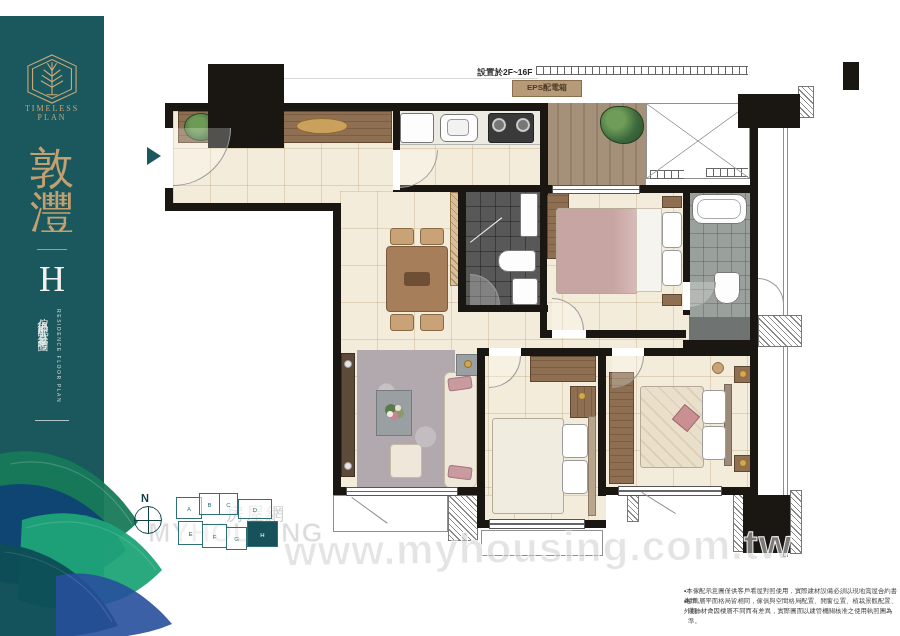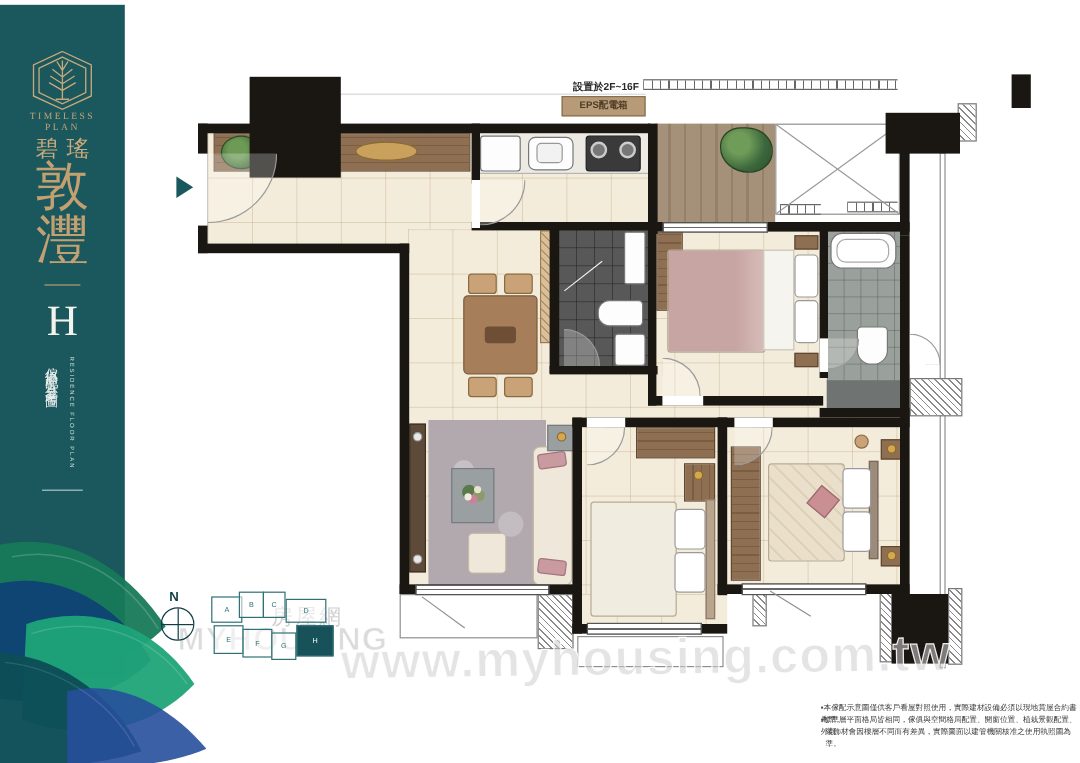--- a/index.html
+++ b/index.html
@@ -1,20 +1,20 @@
 <!DOCTYPE html>
 <html><head>
 <meta charset="utf-8">
 <style>
   html,body{margin:0;padding:0;background:#fff;}
   .page{position:relative;width:900px;height:636px;background:#fff;overflow:hidden;
         font-family:"Liberation Sans",sans-serif;}
   .abs{position:absolute;}
   
-  .sidebar{position:absolute;left:0;top:4px;width:104px;height:560px;background:#1b585d;z-index:2;}
+  .sidebar{position:absolute;left:0;top:16px;width:104px;height:560px;background:#1b585d;z-index:2;}
   .brand-en{position:absolute;width:104px;text-align:center;color:#c6a478;font-size:8px;
             letter-spacing:2px;font-family:"Liberation Serif",serif;}
   .brand-zh{position:absolute;width:104px;text-align:center;color:#c9a97d;font-size:19px;
             letter-spacing:7px;text-indent:7px;font-family:"DejaVu Serif",serif;}
   .name-char{position:absolute;width:104px;text-align:center;color:#c3a071;font-size:44px;
              font-family:"DejaVu Serif",serif;line-height:1;}
   .divider{position:absolute;height:1px;background:#b69a6f;}
   .unit-h{position:absolute;width:104px;text-align:center;color:#f4f2ec;font-size:36px;
           font-family:"Liberation Serif",serif;line-height:1;}
   .cap-zh{position:absolute;writing-mode:vertical-rl;color:#e9efee;font-size:11px;letter-spacing:4px;
@@ -54,21 +54,21 @@
   .ticks{position:absolute;border-top:1px solid #666;border-bottom:1px solid #666;box-sizing:border-box;z-index:12;
     background:repeating-linear-gradient(90deg,#666 0 1px,#fff 1px 7px);}
   .leaf{position:absolute;height:1px;background:#8f8f8f;transform-origin:0 0;z-index:35;}
   .pillow{position:absolute;background:#fff;border:1px solid #9a9a9a;border-radius:4px;}
   .duvet{position:absolute;border:1px solid #b5aa96;border-radius:3px;}
   .nstand{position:absolute;background:#8e6f52;border:1px solid #5f4832;}
   .golddot{position:absolute;width:6px;height:6px;border-radius:50%;background:#d4a94e;border:1px solid #8a6a30;}
   
   .note-text{position:absolute;font-size:8.5px;font-weight:bold;color:#2a2a2a;z-index:40;}
   .eps-box{position:absolute;background:#b79b78;border:1px solid #8a6f4e;color:#4d3b26;font-size:8px;
-           font-weight:bold;text-align:center;line-height:14px;z-index:40;}
+           font-weight:bold;text-align:center;line-height:14px;z-index:40;margin-left:44px;}
   .entry-arrow{position:absolute;width:0;height:0;border-top:9px solid transparent;
     border-bottom:9px solid transparent;border-left:14px solid #1a585e;z-index:40;}
   .wm-url{position:absolute;font-size:42px;font-weight:bold;letter-spacing:1px;color:rgba(205,205,205,.55);
     -webkit-text-stroke:1px rgba(255,255,255,.9);transform:rotate(-0.8deg);z-index:50;white-space:nowrap;}
   .wm-zh{position:absolute;font-size:18px;letter-spacing:2px;color:rgba(160,160,160,.5);z-index:44;}
   .wm-en{position:absolute;font-size:27px;font-weight:bold;letter-spacing:1px;color:rgba(175,175,175,.45);
     -webkit-text-stroke:1px rgba(255,255,255,.8);z-index:44;}
   .keyplan-box{position:absolute;border:1px solid #2f7074;background:rgba(255,255,255,.55);
     color:#2f7074;font-size:6px;text-align:center;box-sizing:border-box;z-index:46;}
   .keyplan-box.hl{background:#17525a;color:#fff;}
@@ -88,21 +88,20 @@
   <div class="sidebar">
     <svg class="abs" style="left:24px;top:38px;" width="56" height="50" viewBox="0 0 60 54">
       <g fill="none" stroke="#c8a87a" stroke-width="1.2">
         <polygon points="30,1 56,13 56,41 30,53 4,41 4,13"></polygon>
         <polygon points="30,6 51,16 51,38 30,48 9,38 9,16"></polygon>
         <path d="M30,44 V18 M30,24 L21,17 M30,24 L39,17 M30,30 L19,23 M30,30 L41,23 M30,36 L18,29 M30,36 L42,29 M30,18 L25,10 M30,18 L35,10 M30,18 V9 M24,44 H36"></path>
       </g>
     </svg>
     <div class="brand-en" style="top:88px;">TIMELESS</div>
     <div class="brand-en" style="top:97px;">PLAN</div>
-    <div class="brand-zh" style="top:107px;">碧瑤</div>
     <div class="name-char" style="top:130px;">敦</div>
     <div class="name-char" style="top:174px;">灃</div>
     <div class="divider" style="left:37px;top:233px;width:30px;"></div>
     <div class="unit-h" style="top:245px;">H</div>
     <div class="cap-zh" style="left:34px;top:293px;height:110px;">傢俱配置參考圖</div>
     <div class="cap-en" style="left:56px;top:293px;height:104px;">RESIDENCE FLOOR PLAN</div>
     <div class="divider" style="left:35px;top:404px;width:34px;background:rgba(255,255,255,.65);"></div>
   </div>
 
   <svg class="abs" style="left:0;top:424px;z-index:6;" width="172" height="212" viewBox="0 0 172 212">

